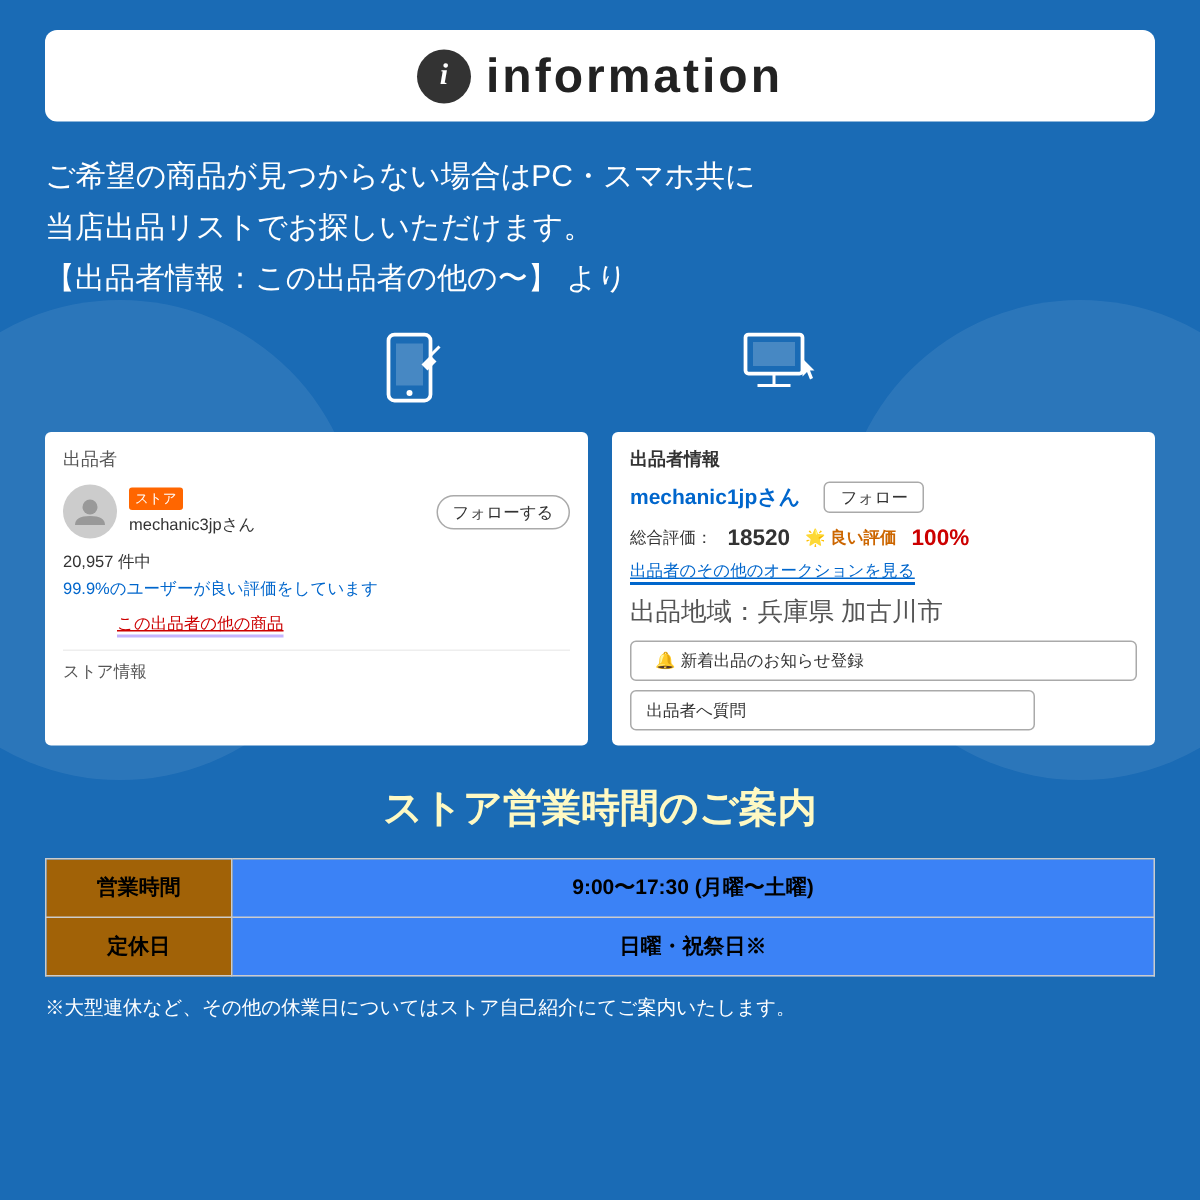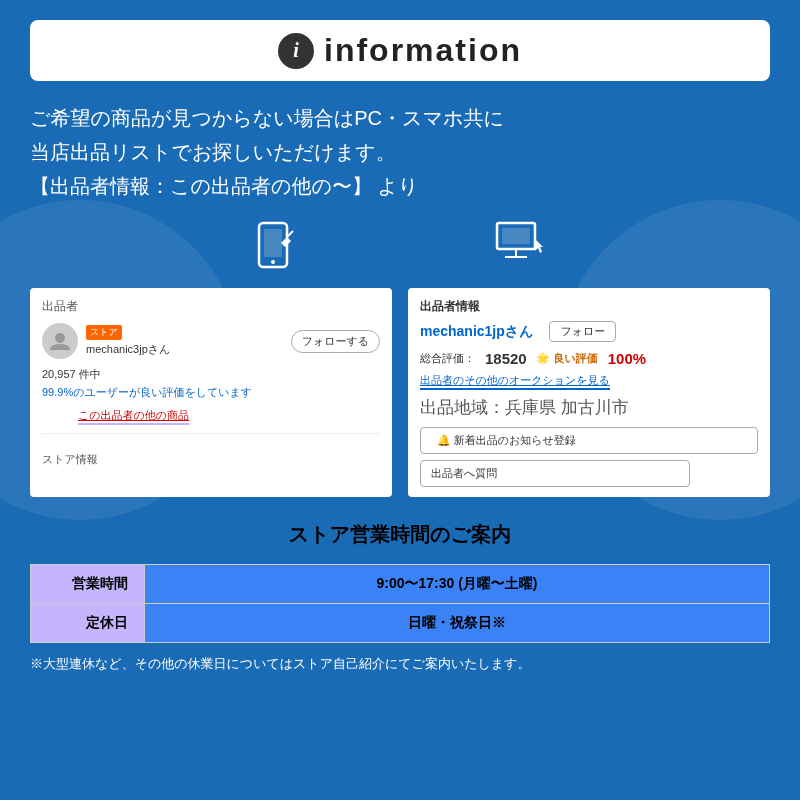--- a/index.html
+++ b/index.html
@@ -170,21 +170,21 @@
       text-decoration: underline;
       border-bottom: 2px solid #c4b5fd;
       display: inline-block;
       margin-bottom: 8px;
       margin-left: 36px;
     }
     .store-info {
       font-size: 11px;
       color: #555;
       border-top: 1px solid #eee;
-      padding-top: 18px;
+      padding-top: 6px;
     }
 
     
     .right-screenshot .seller-info-title {
       font-size: 12px;
       font-weight: bold;
       margin-bottom: 6px;
     }
     .seller-name-right {
       font-size: 14px;
@@ -258,42 +258,42 @@
       background: white;
       width: 80%;
       text-align: left;
     }
 
     
     .store-hours {
       text-align: center;
     }
     .store-hours-title {
-      color: #000000;
-      font-size: 20px;
+      color: #fef9c3;
+      font-size: 26px;
       font-weight: bold;
       margin-bottom: 16px;
     }
 
     .hours-table {
       width: 100%;
       border-collapse: collapse;
       margin-bottom: 12px;
     }
     .hours-table td {
       background: #3b82f6;
       padding: 10px 16px;
       border: 1px solid #ccc;
       font-size: 14px;
     }
     .hours-table .label-cell {
-      background: #c4b5fd;
-      font-weight: bold;
-      width: 114px;
-      text-align: right;
+      background: #a16207;
+      font-weight: bold;
+      width: 124px;
+      text-align: center;
     }
     .hours-table .value-cell {
       font-weight: bold;
       text-align: center;
     }
 
     .footnote {
       color: white;
       font-size: 13px;
       text-align: left;

